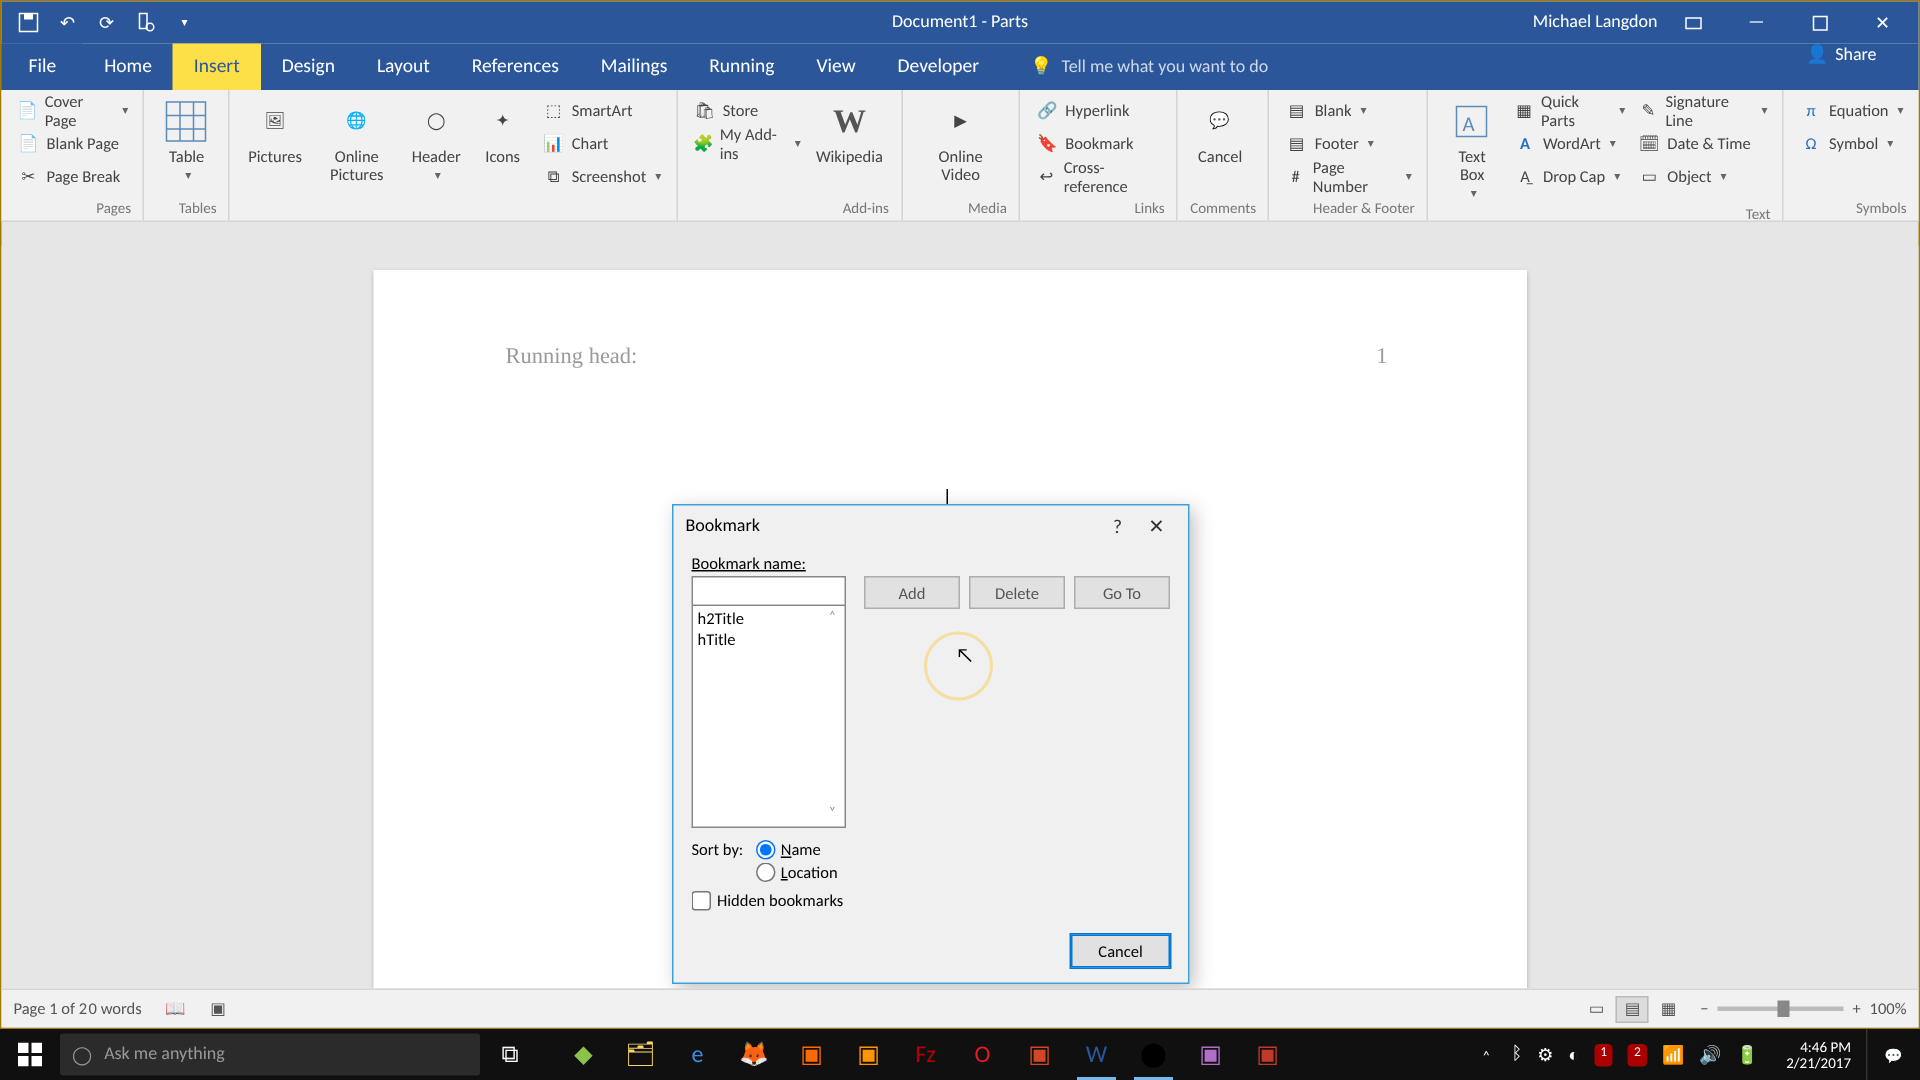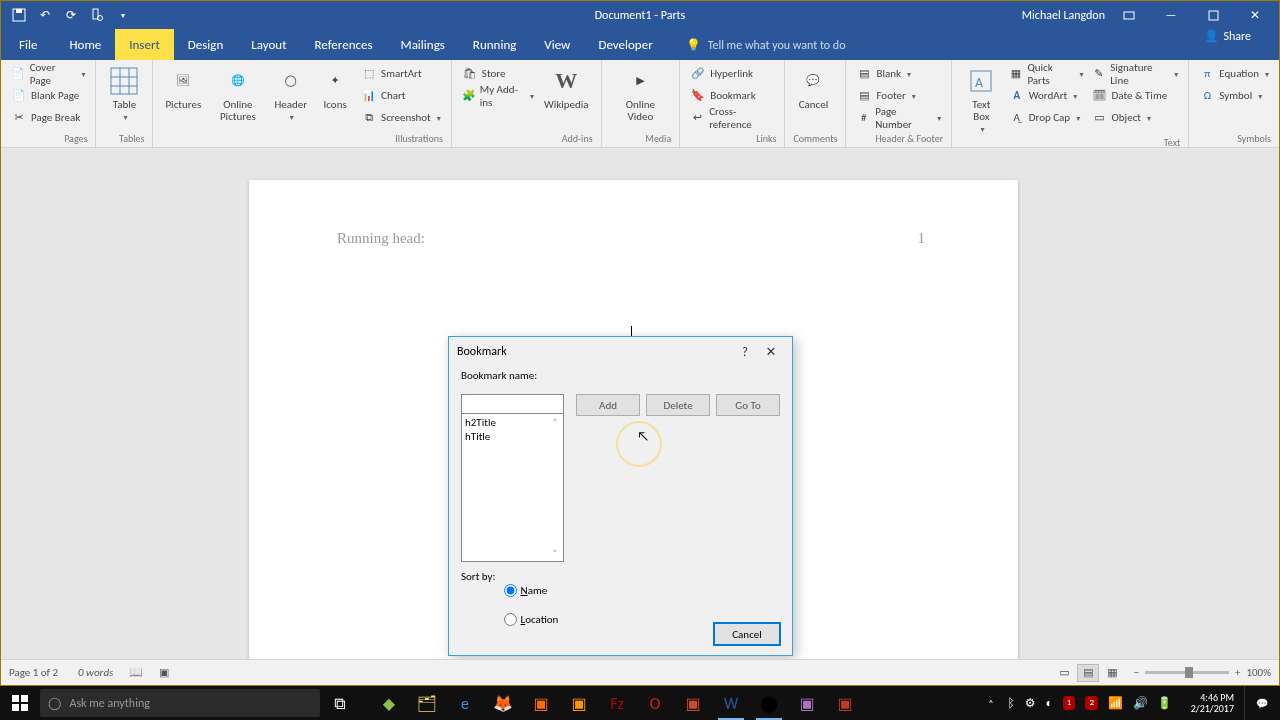--- a/index.html
+++ b/index.html
@@ -41,32 +41,32 @@
 .runhead { position:absolute; left:88px; top:50px; color:#9a9a9a; font-family:"Times New Roman",serif; font-size:15px; }
 .pagenum { position:absolute; right:93px; top:50px; color:#9a9a9a; font-family:"Times New Roman",serif; font-size:15px; }
 .caret-line { position:absolute; left:382px; top:146px; width:1px; height:16px; background:#000; }
 
 
 .dialog { position:absolute; left:447px; top:335px; width:345px; height:320px; background:#f0f0f0; border:1px solid #3aa0d8; box-shadow:3px 3px 12px rgba(0,0,0,.25); }
 .dlg-title { height:28px; display:flex; align-items:center; padding:0 8px; font-size:12px; color:#000; }
 .dlg-title .spacer { flex:1; }
 .dlg-title .hbtn { width:26px; text-align:center; font-size:13px; color:#333; }
 .dlg-body { padding:4px 12px 10px; font-size:11px; color:#000; }
-.dlg-label { font-size:11px; margin-bottom:12px; }
+.dlg-label { font-size:11px; margin-bottom:2px;text-decoration:underline; }
 .dlg-row { display:flex; gap:12px; align-items:flex-start; }
 .dlg-col-main { flex:1; }
 .dlg-input { width:100%; height:20px; border:1px solid #888; background:#fff; font-size:11px; padding:0 3px; }
 .dlg-list { width:100%; height:148px; border:1px solid #888; border-top:none; background:#fff; font-size:11px; padding:2px 3px; line-height:1.3; position:relative; }
 .dlg-list .scroll-up { position:absolute; right:1px; top:1px; width:14px; height:14px; font-size:9px; color:#888; text-align:center; }
 .dlg-list .scroll-dn { position:absolute; right:1px; bottom:1px; width:14px; height:14px; font-size:9px; color:#888; text-align:center; }
 .dlg-btns { display:flex; flex-direction:row; gap:6px; }
 .dlg-btn { width:64px; height:22px; background:#e1e1e1; border:1px solid #adadad; font-size:11px; color:#555; }
 .sort-row { margin-top:8px; display:flex; align-items:flex-start; gap:8px; }
 .sort-opts { display:flex; flex-direction:column; gap:2px; font-size:11px; }
-.sort-opts label { display:flex; align-items:center; gap:4px;margin-top:14px; }
+.sort-opts label { display:flex; align-items:center; gap:4px; }
 .sort-opts .ul { text-decoration:underline; }
 .hidden-row { margin-top:6px; display:flex; align-items:center; gap:4px; font-size:11px; }
 .dlg-footer { position:absolute; right:12px; bottom:10px; }
 .cancel-btn { width:66px; height:22px; background:#e1e1e1; border:1px solid #0078d7; font-size:11px; box-shadow:0 0 0 1px #0078d7; }
 
 
 .cursor-hl { position:absolute; left:615px; top:420px; width:46px; height:46px; border:2px solid #f5d77a; border-radius:50%; opacity:.7; }
 .cursor-arrow { position:absolute; left:636px; top:427px; font-size:14px; color:#000; }
 
 
@@ -227,21 +227,20 @@
               <span class="ico">📊</span>
               <span>Chart</span>
             </div>
           <div class="rbtn-sm">
               <span class="ico">⧉</span>
               <span>Screenshot</span>
               <span class="caret">▾</span>
             </div>
         </div>
       </div>
-      <div class="group-label">Illustrations</div>
     </div>
 
     <div class="group">
       <div class="group-body">
         <div class="stack">
           <div class="rbtn-sm">
               <span class="ico">🛍</span>
               <span>Store</span>
             </div>
           <div class="rbtn-sm">
@@ -428,32 +427,38 @@
           <label>
               <input type="radio" checked="" style="">
               <span><span class="ul">N</span>ame</span>
             </label>
           <label>
               <input type="radio" style="">
               <span><span class="ul">L</span>ocation</span>
             </label>
         </div>
       </div>
+      <div class="hidden-row">
+        <label style="display:flex;align-items:center;gap:4px;">
+            <input type="checkbox" style="">
+            <span><span class="ul">H</span>idden bookmarks</span>
+          </label>
+      </div>
     </div>
     <div class="dlg-footer">
       <button class="cancel-btn">Cancel</button>
     </div>
   </div>
 
   <div class="cursor-hl"></div>
   <div class="cursor-arrow">↖</div>
 
   <div class="statusbar">
     <span>Page 1 of 2</span>
-    <span style="margin-left:20px;font-style:italic;">0 words</span>
+    <span style="margin-left:1px;">0 words</span>
     <span style="margin-left:16px;">📖</span>
     <span style="margin-left:16px;">▣</span>
     <span class="spacer"></span>
     <div class="view-btns">
       <div class="view-btn">▭</div>
       <div class="view-btn active">▤</div>
       <div class="view-btn">▦</div>
     </div>
     <div class="zoom">
       <span>−</span>

